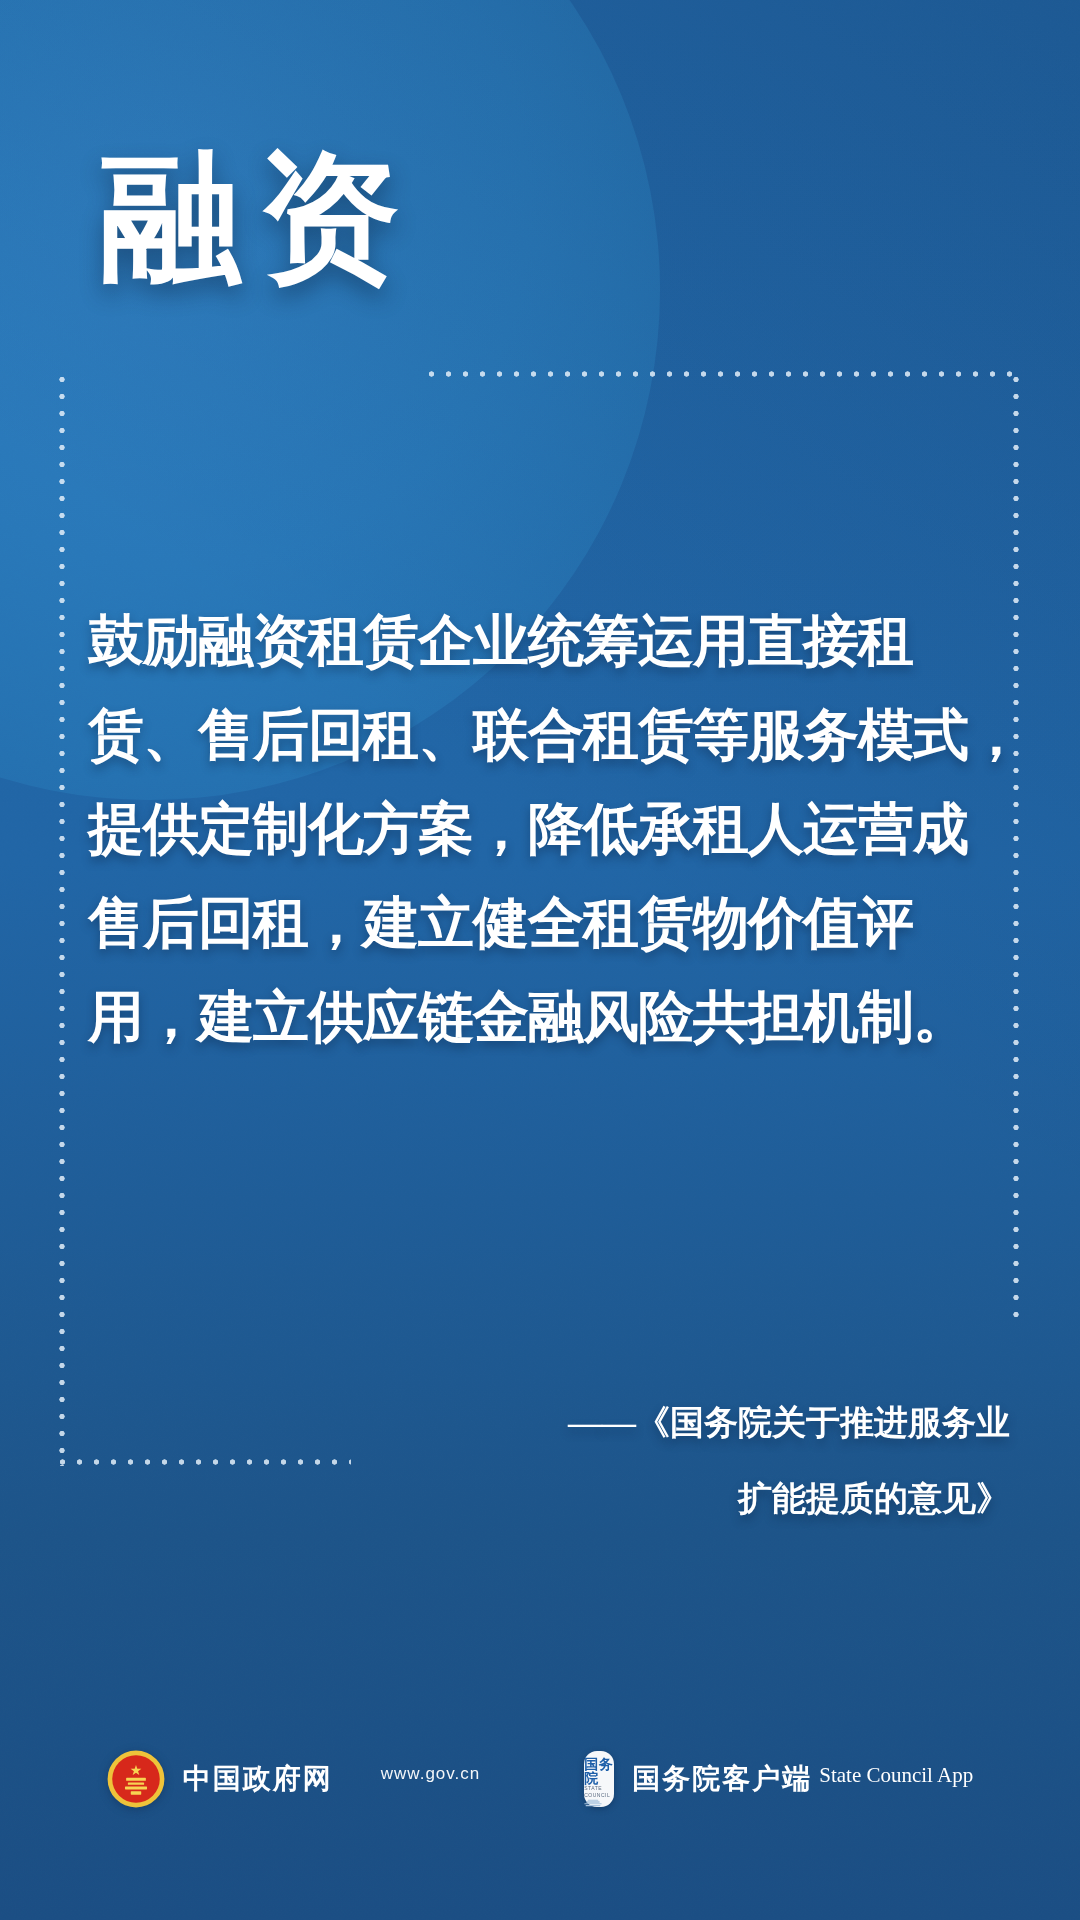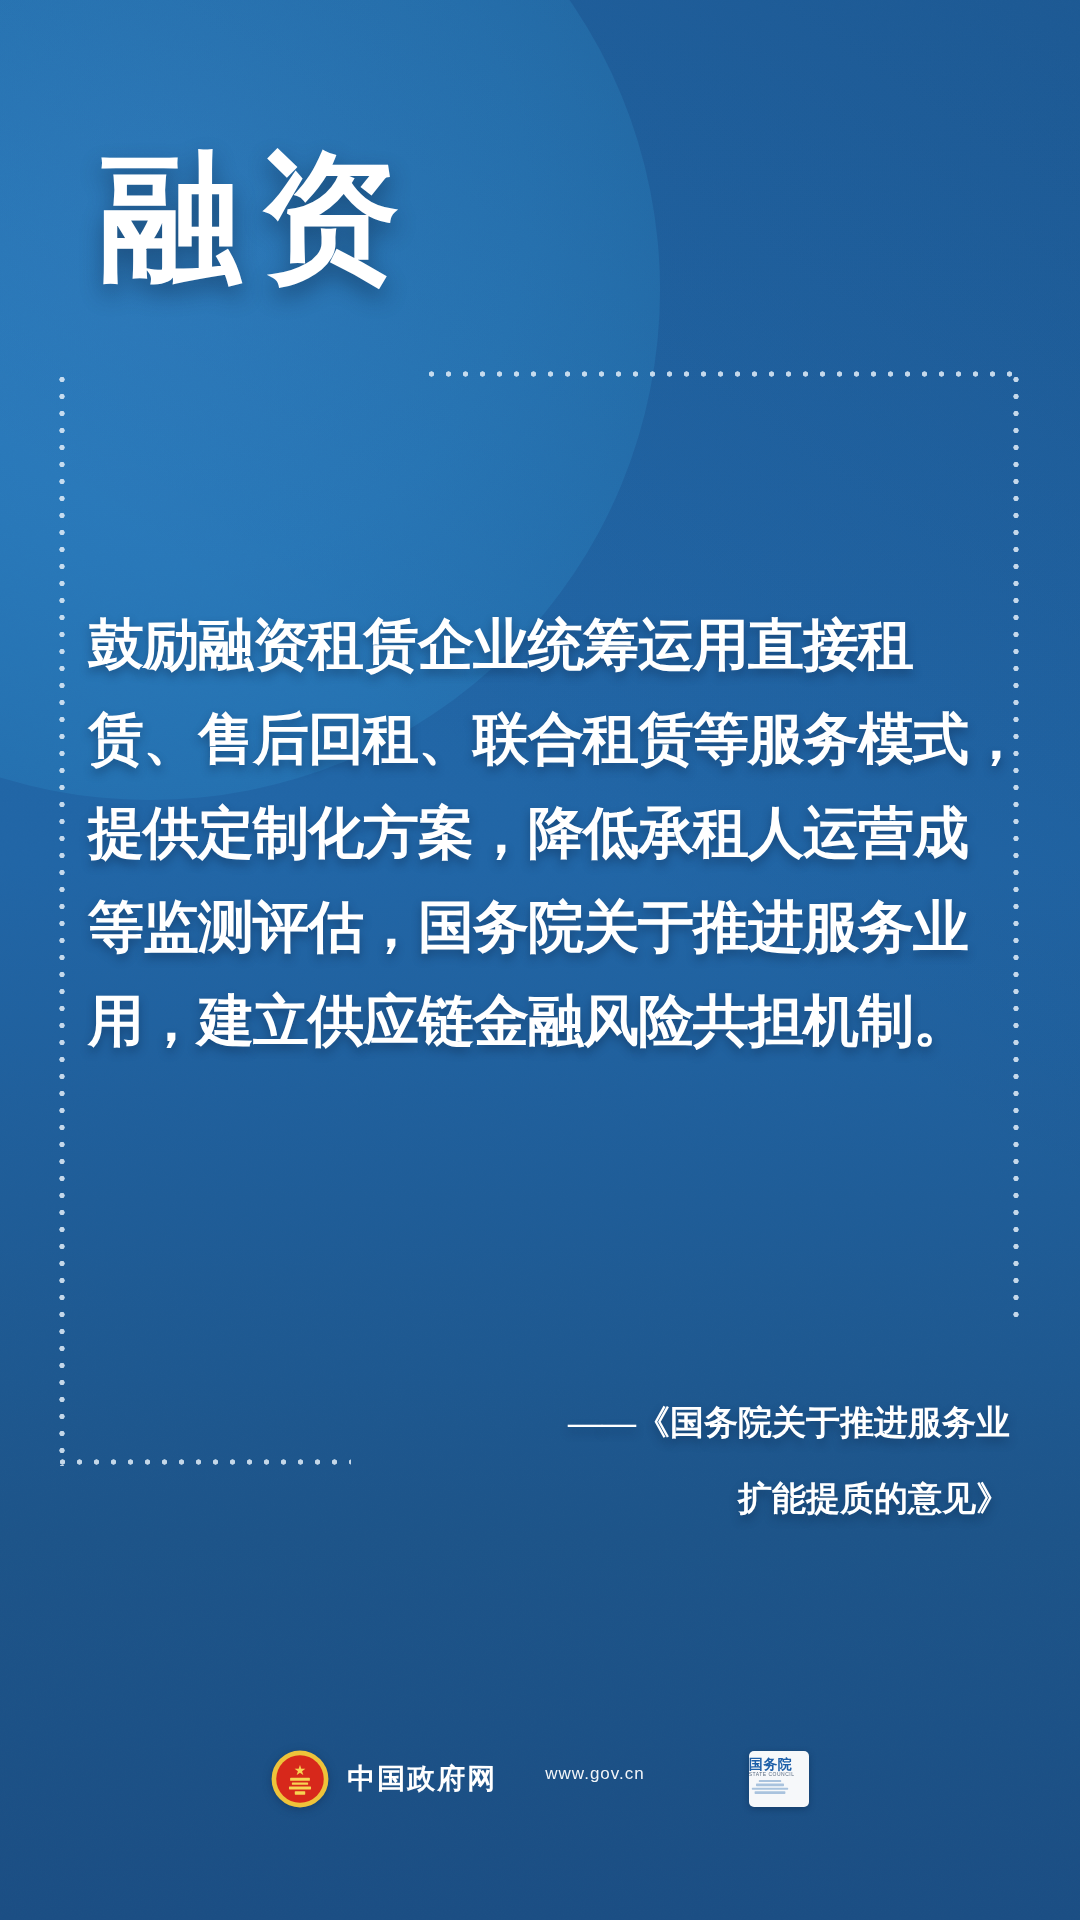--- a/index.html
+++ b/index.html
@@ -50,21 +50,21 @@
     line-height:131px;
     letter-spacing:16px;
     text-shadow:0 10px 22px rgba(8,30,60,0.45);
     white-space:nowrap;
   }
 
   
   .body-text{
     position:absolute;left:88px;top:598px;
     color:#ffffff;
-    font-family:Liberation Serif, serif;
+    font-family:Liberation Mono, monospace;
     font-weight:700;
     font-size:56px;
     letter-spacing:-1px;
     line-height:94px;
     text-shadow:0 5px 10px rgba(8,30,60,0.38);
   }
   .body-text .line{white-space:nowrap;}
 
   
   .attribution{
@@ -84,23 +84,23 @@
     position:absolute;left:0;right:0;top:1750px;
     display:flex;justify-content:center;align-items:center;gap:104px;
     color:#ffffff;
   }
   .brand{display:flex;align-items:center;gap:18px;}
   .brand-col{display:flex;flex-direction:row;justify-content:center;gap:7px;}
   .brand-name{font-size:28px;font-weight:700;letter-spacing:2px;line-height:1;}
   .brand-sub{font-size:17px;letter-spacing:1px;line-height:1;opacity:.95;margin-left:41px;}
   .brand-sub-serif{font-family:"Liberation Serif","DejaVu Serif",serif;font-size:21px;line-height:1;}
   .app-icon{
-    width:60px;height:56px;border-radius:5px;
+    width:30px;height:56px;border-radius:13px;
     background:#f6f8fa;
-    display:flex;flex-direction:column;align-items:flex-start;justify-content:flex-start;
+    display:flex;flex-direction:column;align-items:flex-end;justify-content:flex-start;
     padding-top:6px;box-sizing:border-box;
     box-shadow:0 2px 6px rgba(8,30,60,0.35);
   }
   .app-icon-title{color:#1d5fa9;font-size:14px;font-weight:700;line-height:14px;letter-spacing:.5px;}
   .app-icon-sub{color:#5a6b80;font-size:5px;letter-spacing:.5px;line-height:7px;}
   .emblem{filter:drop-shadow(0 2px 5px rgba(8,30,60,0.35));}
 </style>
 </head>
 <body>
 
@@ -123,21 +123,21 @@
   <div class="dots-h frame-bottom"></div>
 
   <div class="title">
     <div>融资</div>
   </div>
 
   <div class="body-text">
     <div class="line">鼓励融资租赁企业统筹运用直接租</div>
     <div class="line">赁、售后回租、联合租赁等服务模式，</div>
     <div class="line">提供定制化方案，降低承租人运营成</div>
-    <div class="line">等监测评估，国务院关于推进服务业</div>
+    <div class="line">售后回租，建立健全租赁物价值评</div>
     <div class="line">用，建立供应链金融风险共担机制。</div>
   </div>
 
   <div class="attribution">
     <div>——《国务院关于推进服务业</div>
     <div>扩能提质的意见》</div>
   </div>
 
   <div class="footer">
 
@@ -165,16 +165,20 @@
         <div class="app-icon-sub">STATE COUNCIL</div>
         <svg viewBox="0 0 60 24" width="42" height="18">
           <g fill="#a9c3de">
             <rect x="14" y="2" width="32" height="3" rx="1"></rect>
             <rect x="10" y="7" width="40" height="4" rx="1"></rect>
             <rect x="4" y="13" width="52" height="3" rx="1"></rect>
             <rect x="8" y="18" width="44" height="4" rx="1"></rect>
           </g>
         </svg>
       </div>
+      <div class="brand-col">
+        <div class="brand-name">国务院客户端</div>
+        <div class="brand-sub-serif">State Council App</div>
+      </div>
     </div>
 
   </div>
 </div>
 
 </body></html>

